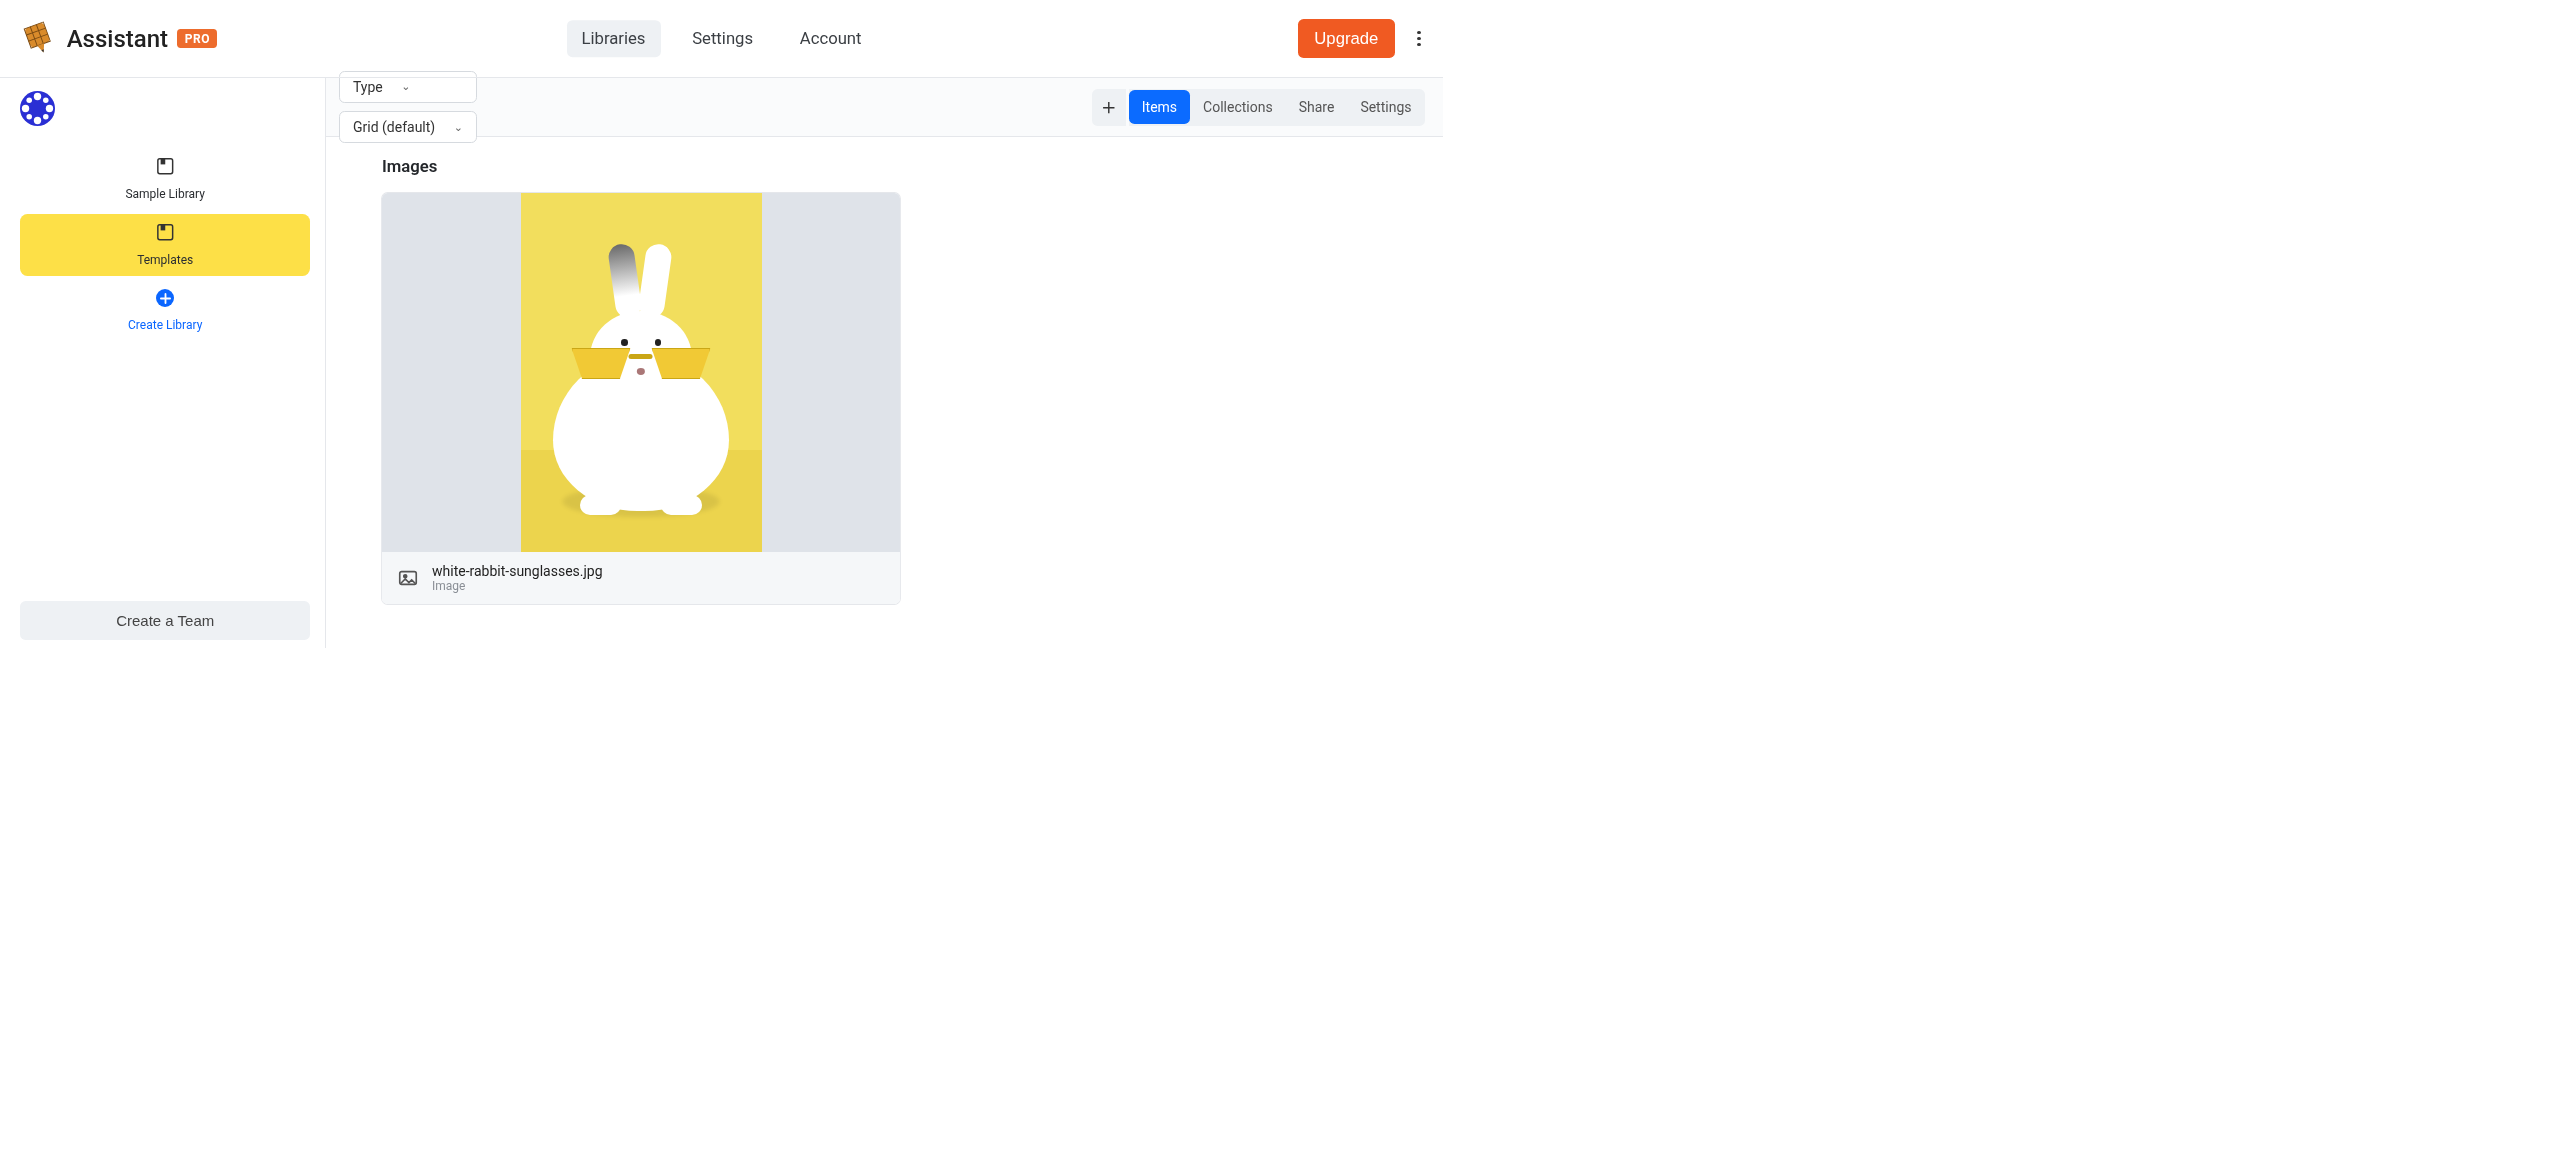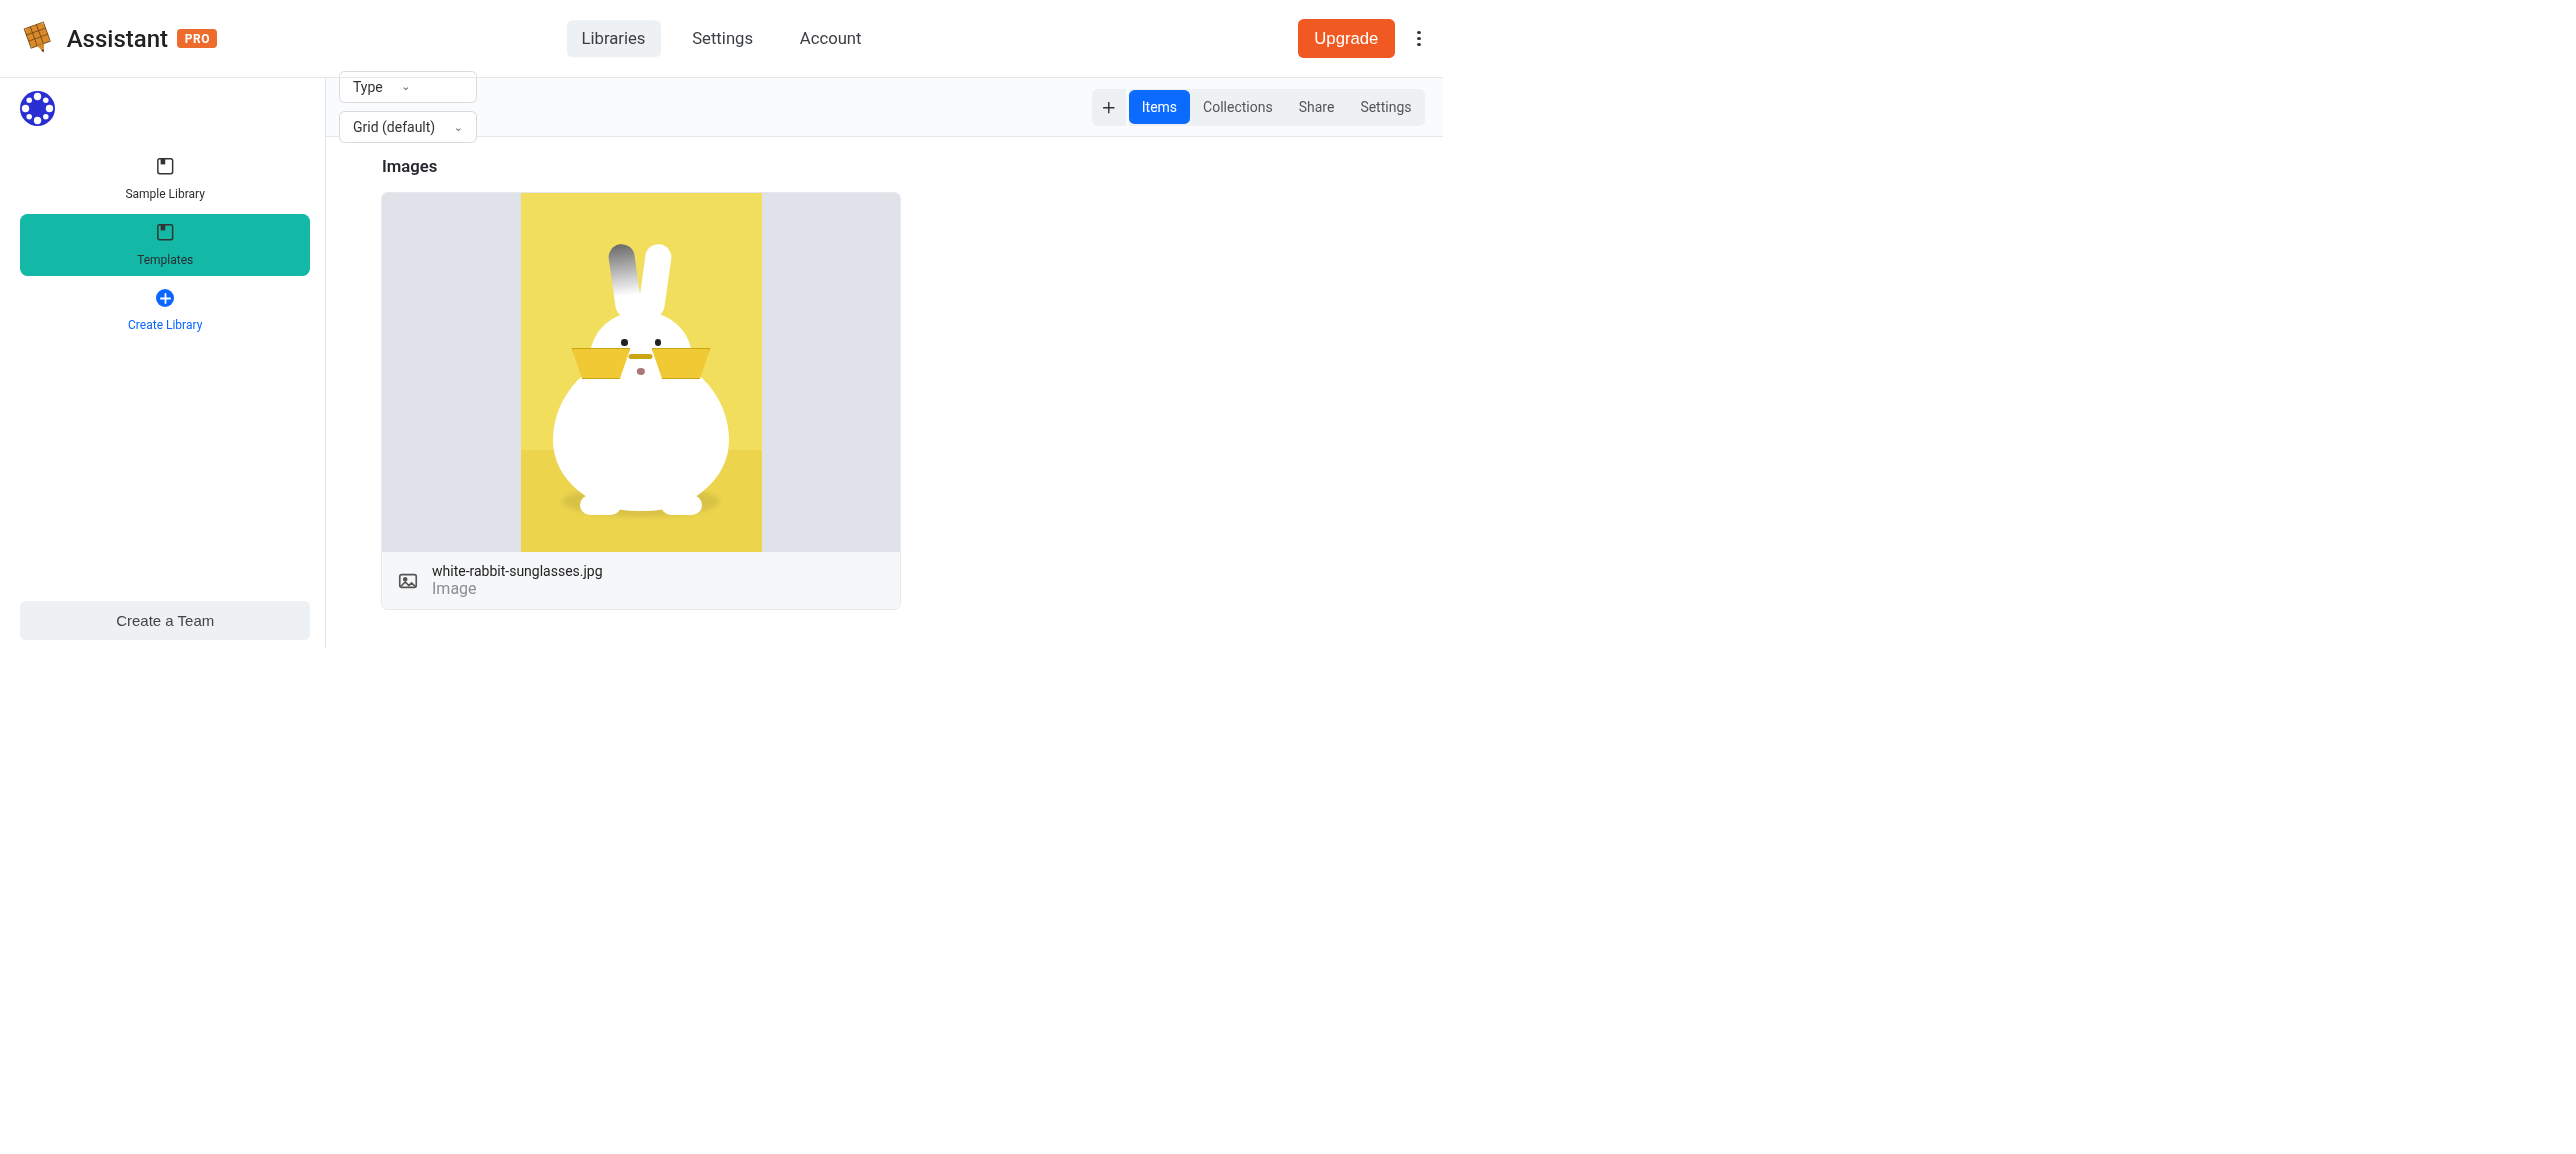--- a/index.html
+++ b/index.html
@@ -59,21 +59,21 @@
     padding: 13px 15px 16.7px 20.4px;
     display:flex; flex-direction:column;
   }
   .avatar { width: 35px; height:35px; margin-bottom: 22px; }
   .lib-list { display:flex; flex-direction:column; gap:3.7px; }
   .lib-item {
     display:flex; align-items:center; gap:11px;
     padding: 9.3px 11px; border-radius: 7.4px; cursor:pointer;
     font-size:12px; color:#2b2e32;flex-direction:column;
   }
-  .lib-item.active { background:#14b8a6; }
+  .lib-item.active { background:#fde047; }
   .lib-icon { width:18.5px; height:18.5px; flex:none; }
   .create-lib { color:#0a66ff; }
   .create-lib .plus-circle {
     width:18.5px; height:18.5px; border-radius:50%; background:#0a66ff;
     display:flex; align-items:center; justify-content:center; color:#fff;
   }
 
   .sidebar-spacer { flex:1; }
   .create-team {
     background:#eef1f4; border:none; width:100%;
@@ -149,21 +149,21 @@
   .eye.l { left:31px; } .eye.r { right:31px; }
   .nose { position:absolute; width:8.3px; height:6.5px; background:#a77; border-radius:50%; top:57px; left:50%; transform:translateX(-50%);}
   .paw { position:absolute; bottom:37px; width:41px; height:20.4px; background:#fff; border-radius:11px; }
   .paw.l { left:calc(50% - 61px);} .paw.r { left:calc(50% + 20.4px);}
 
   .card-footer {
     display:flex; align-items:center; gap:13px; padding:11px 15px; background:#f5f7f9;
   }
   .file-icon { width:22px; height:22px; color:#555; }
   .file-meta .fname { font-size:14px; color:#222; }
-  .file-meta .ftype { font-size:16px; color:#8a8f96; }
+  .file-meta .ftype { font-size:12px; color:#8a8f96; }
 </style>
 </head>
 <body>
 
 <div class="header">
   <div class="brand">
     <span class="brand-logo">
       <svg viewBox="0 0 40 40" width="37" height="37">
         <g transform="rotate(-20 20 20)">
           <rect x="9" y="5" width="22" height="22" rx="4" fill="#d98b2b"></rect>

